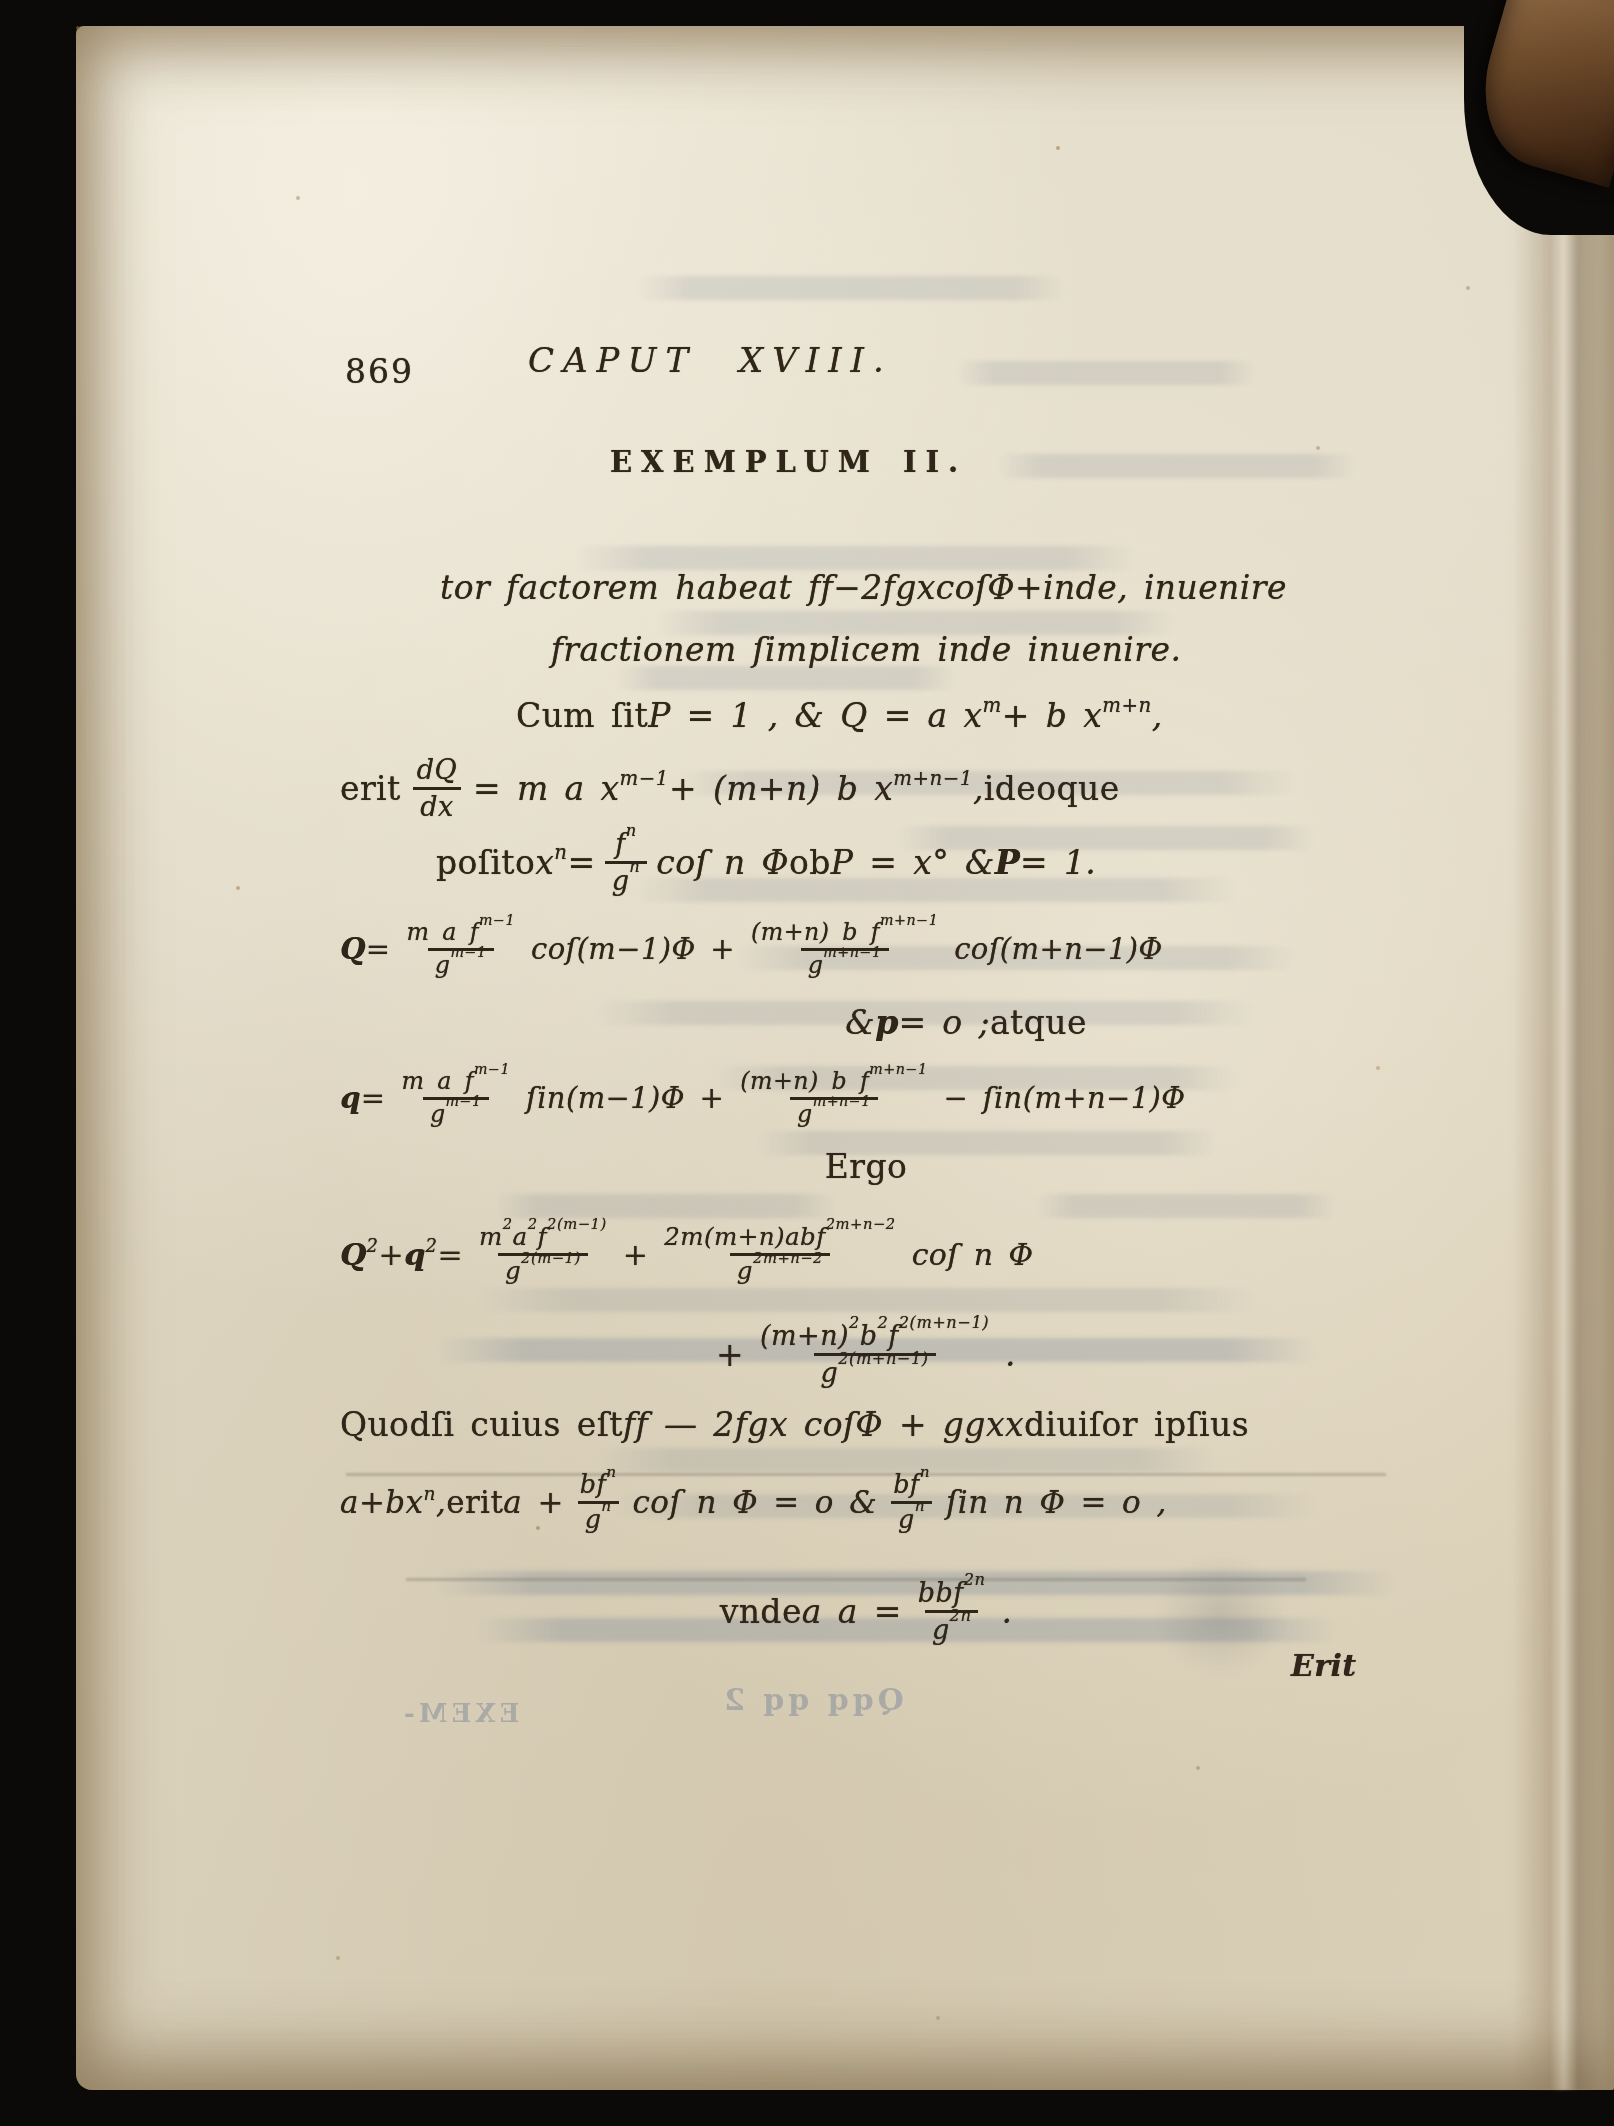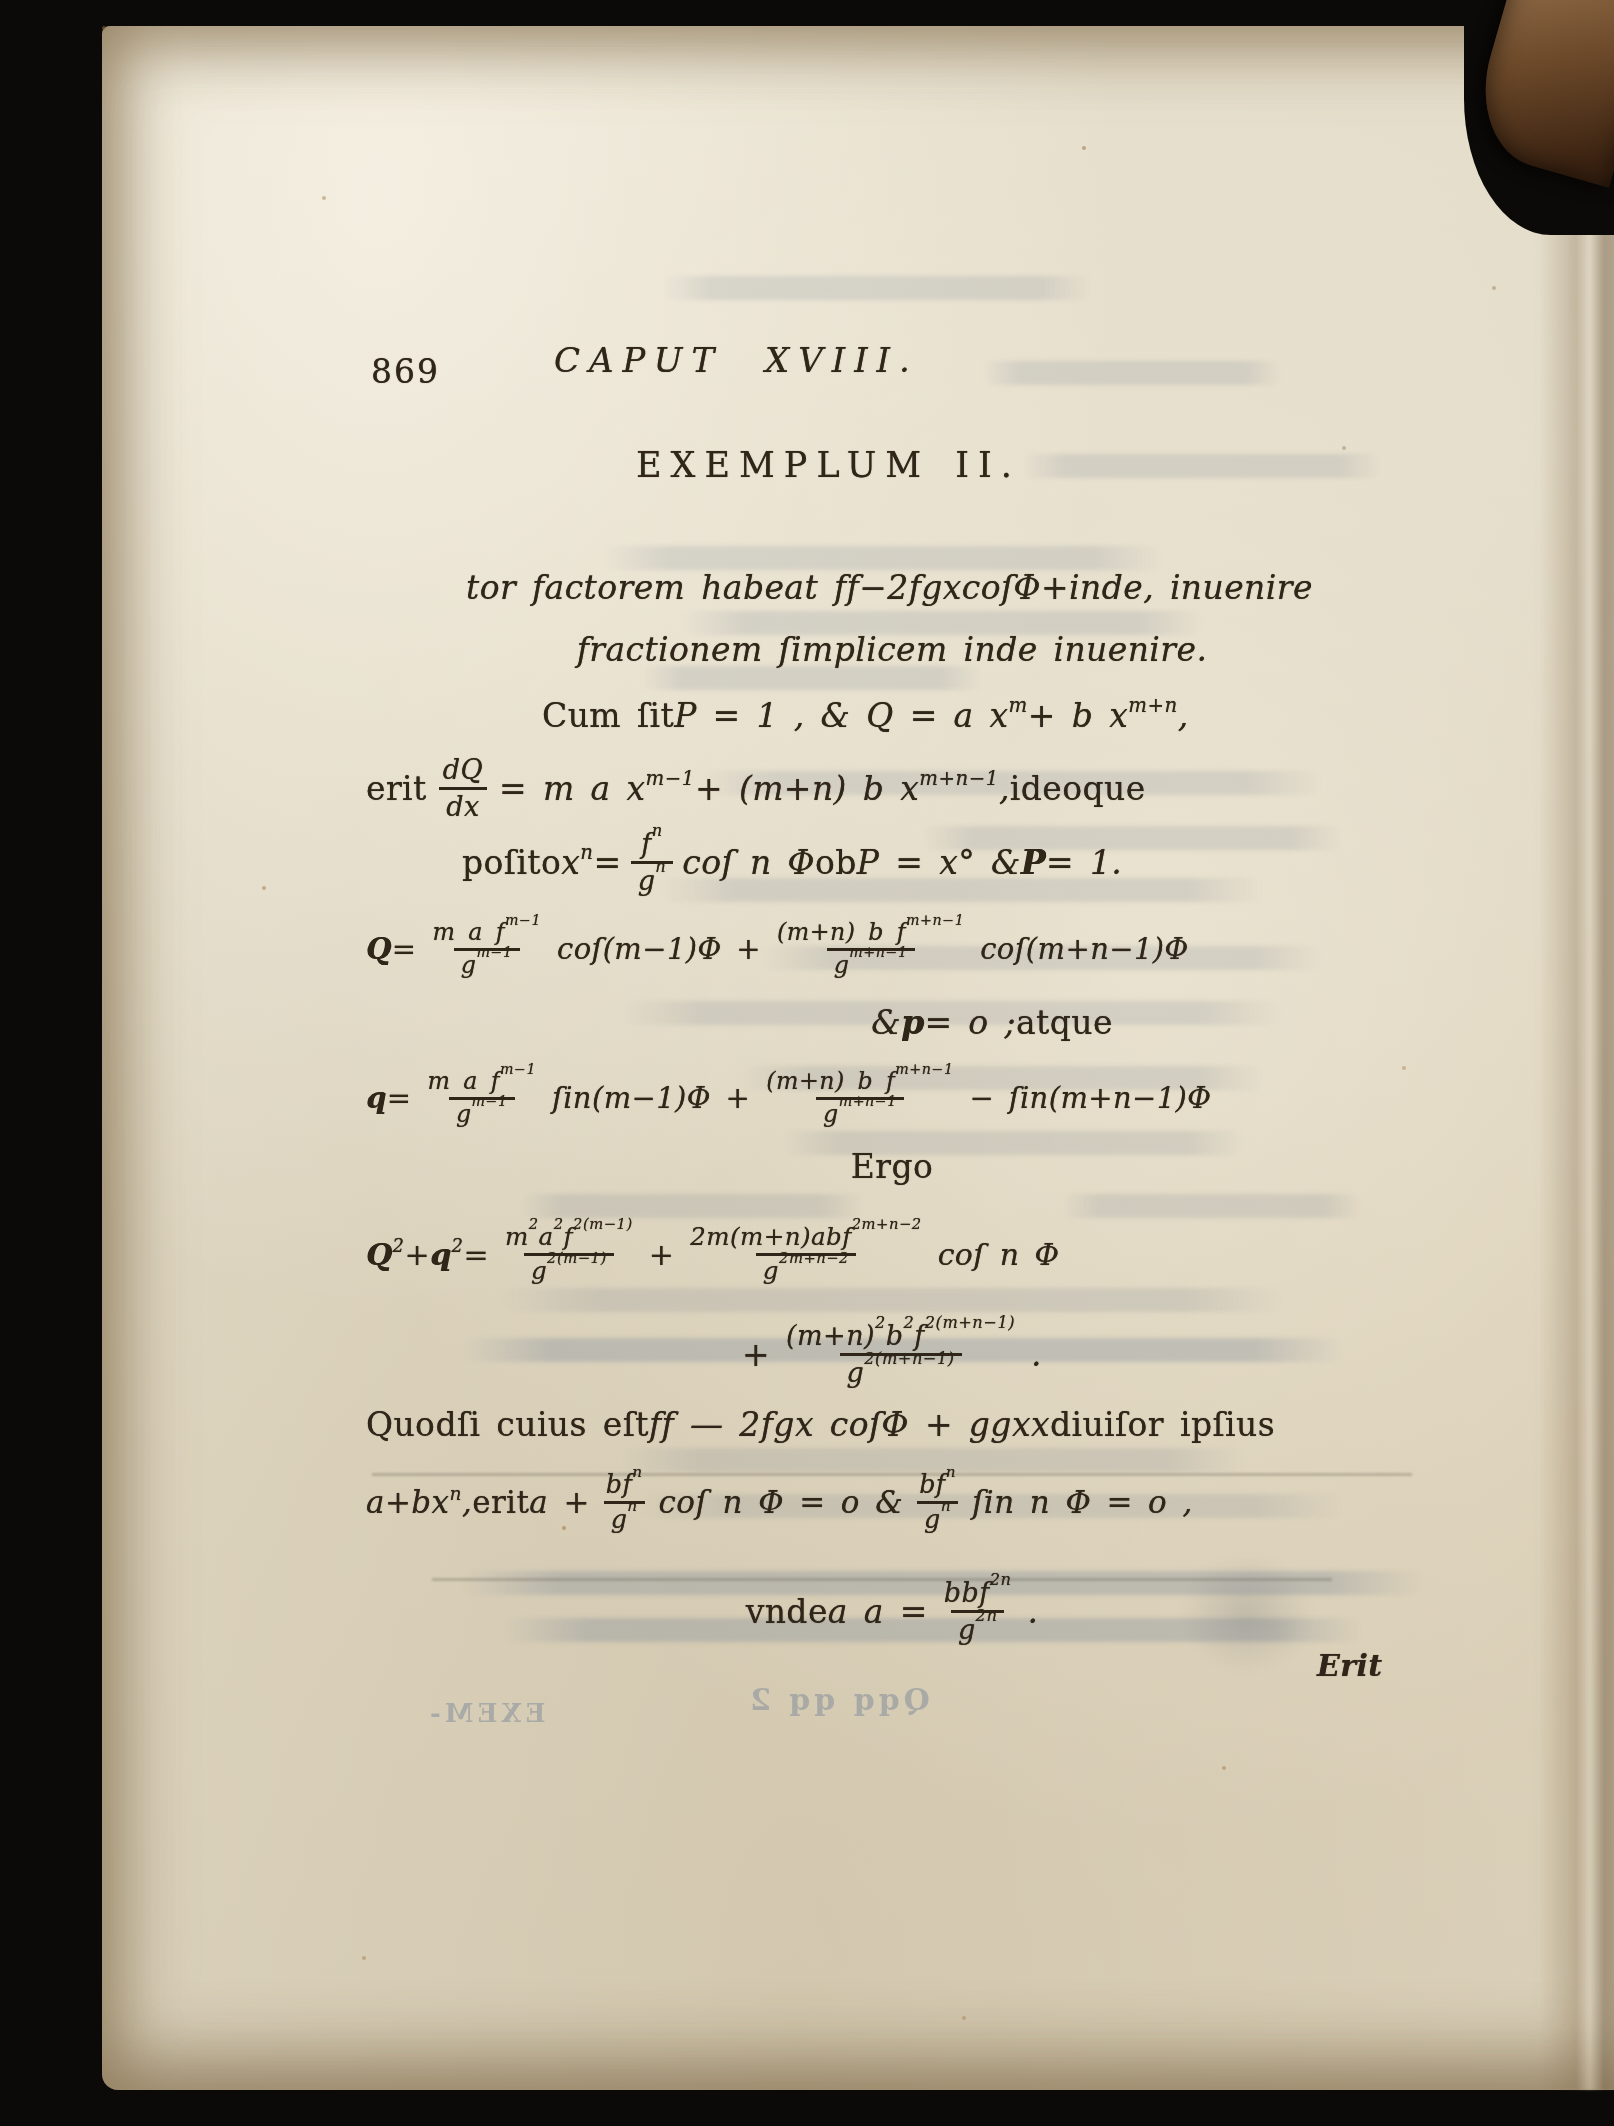--- a/index.html
+++ b/index.html
@@ -1,19 +1,19 @@
 <!DOCTYPE html>
 <html><head>
 <meta charset="utf-8">
 <style>
   html,body{margin:0;padding:0;background:#0b0a08;}
   body{width:1614px;height:2126px;position:relative;overflow:hidden;
        font-family:"DejaVu Serif",serif;}
 
-  .scene{position:absolute;inset:0;margin-left:26px;}
+  .scene{position:absolute;inset:0;}
 
   
   .paper{
     position:absolute;left:76px;top:26px;width:1538px;height:2064px;
     background:
       radial-gradient(ellipse at 18% 8%,  rgba(255,252,242,.55), transparent 42%),
       radial-gradient(ellipse at 68% 45%, rgba(250,246,233,.45), transparent 55%),
       radial-gradient(ellipse at 45% 96%, rgba(205,193,165,.55), transparent 60%),
       radial-gradient(ellipse at 95% 70%, rgba(216,203,175,.6),  transparent 50%),
       linear-gradient(180deg,#e6dfcd 0%,#e0d8c4 35%,#dcd3be 70%,#d9d0ba 100%);
@@ -68,21 +68,21 @@
   .frac{display:inline-flex;flex-direction:column;align-items:center;text-align:center;
         vertical-align:middle;margin:0 9px;line-height:1.08;font-size:.82em;}
   .frac .num{padding:0 7px 2px;display:block;}
   .frac .den{border-top:3px solid currentColor;padding:2px 7px 0;display:block;}
   .frak{font-weight:700;text-shadow:.6px 0 0 currentColor;}
   .upfrac .frac{font-style:normal;}
 
   .pageno{font-style:normal;letter-spacing:2px;}
   .caput{font-style:italic;font-weight:400;font-size:34px;letter-spacing:9px;
          word-spacing:22px;}
-  .exemplum{font-style:normal;font-weight:400;font-size:35px;letter-spacing:9px;}
+  .exemplum{font-style:normal;font-weight:700;font-size:29px;letter-spacing:9px;}
   .catchword{font-style:italic;font-weight:600;font-size:30px;}
 
   .ghost-text{position:absolute;transform:scaleX(-1);color:#868e9c;opacity:.55;
       filter:blur(.6px);font-size:26px;letter-spacing:4px;font-weight:600;
       font-style:normal;}
 </style>
 </head>
 <body>
 
 <div class="scene">

